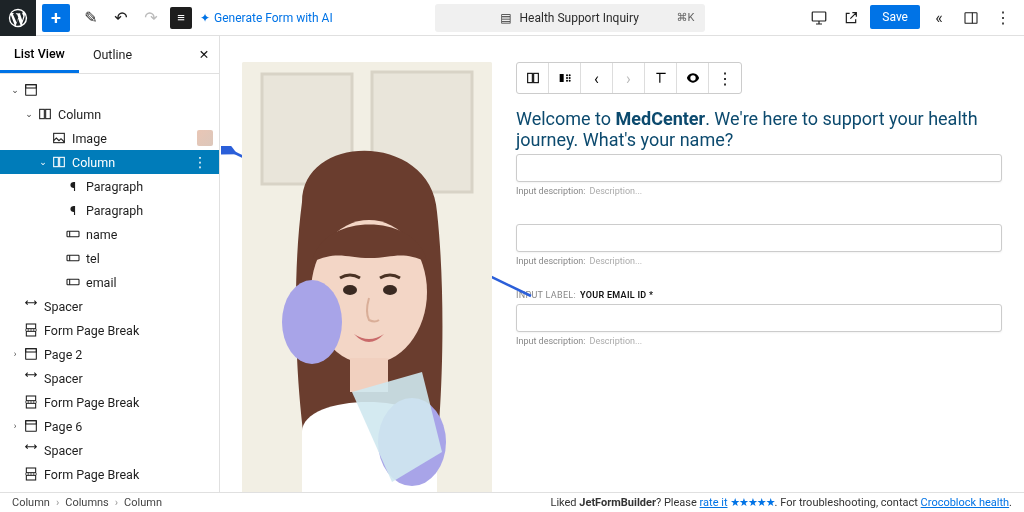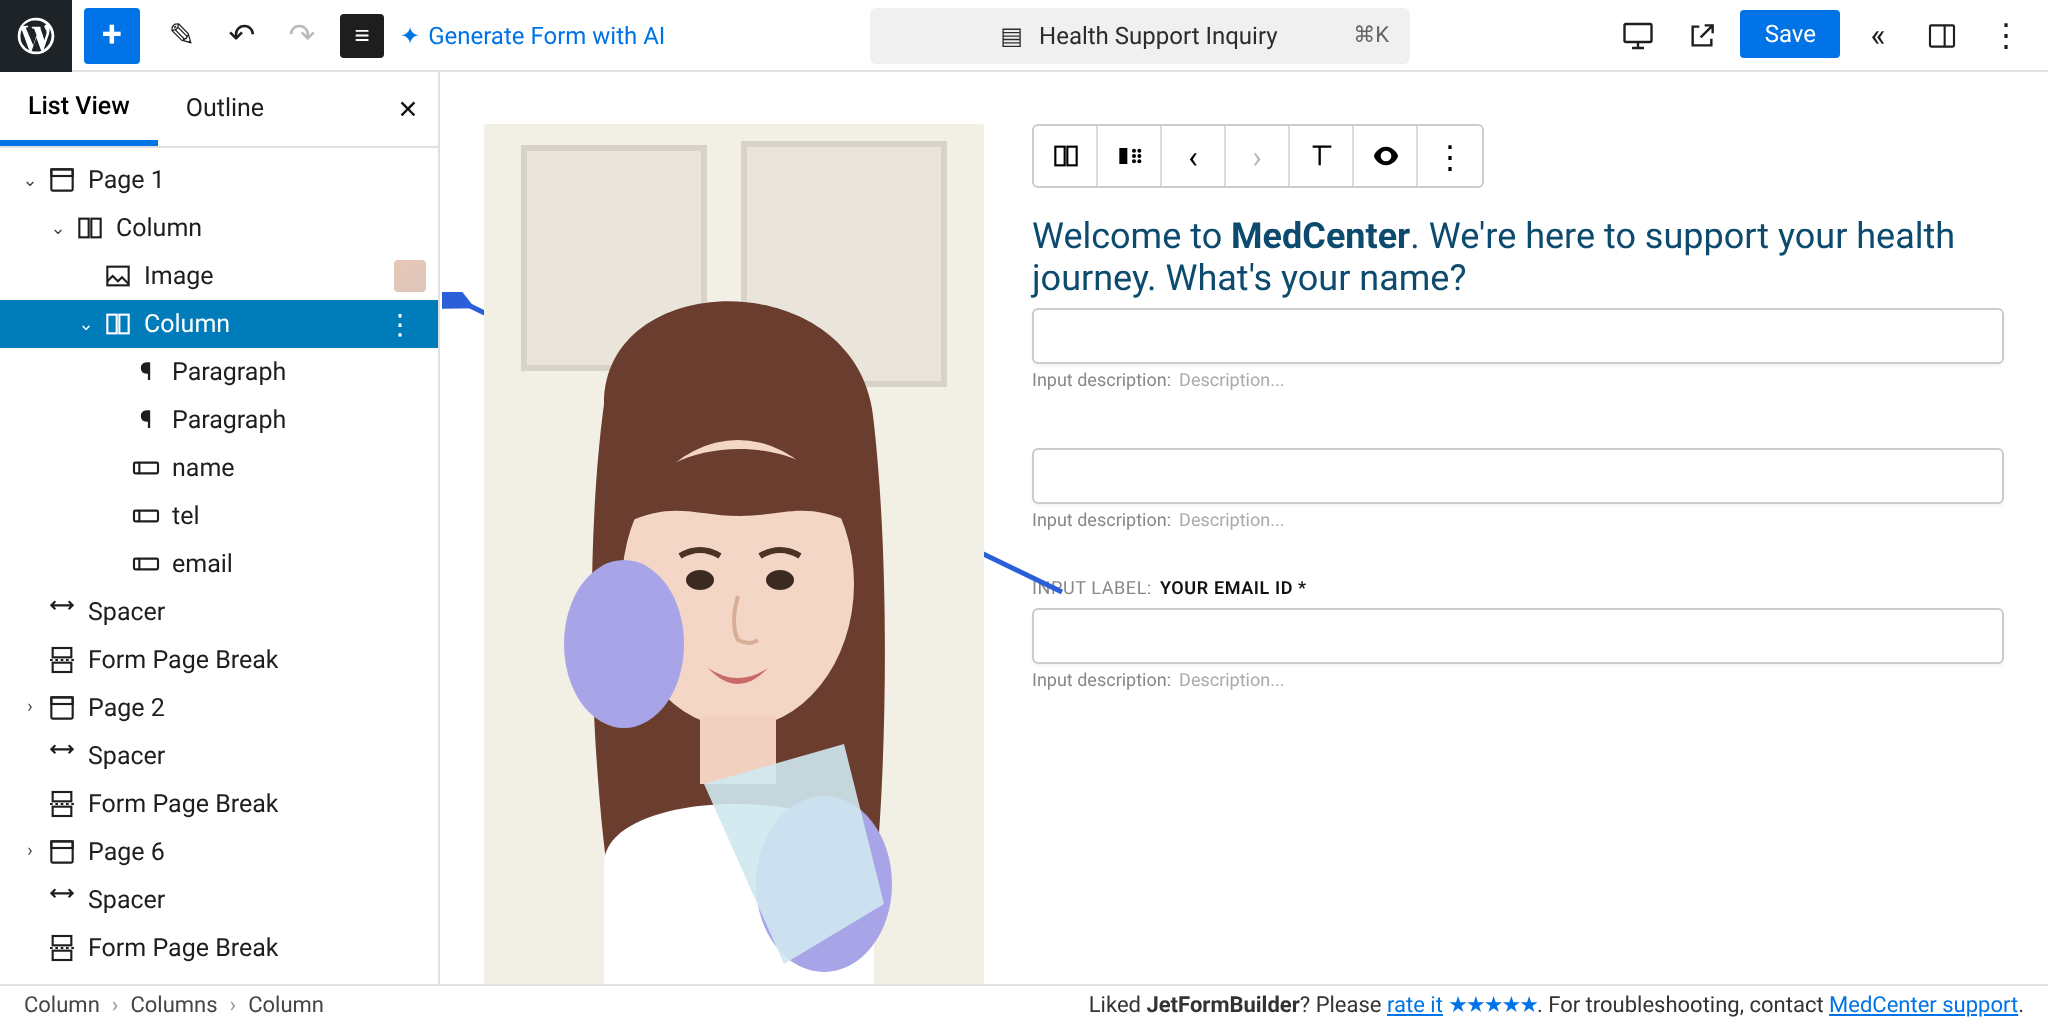--- a/index.html
+++ b/index.html
@@ -133,21 +133,20 @@
     <div class="tree">
 
       <div class="node ind1">
           <span class="caret">⌄</span>
           <span class="ico">
             <svg viewBox="0 0 24 24" fill="none" stroke="currentColor" stroke-width="1.6">
               <rect x="4" y="4" width="16" height="16" rx="1"></rect>
               <rect x="4" y="4" width="16" height="5"></rect>
             </svg>
           </span>
-          <span class="lbl">Page 1</span>
         </div>
 
       <div class="node ind2">
           <span class="caret">⌄</span>
           <span class="ico">
             <svg viewBox="0 0 24 24" fill="none" stroke="currentColor" stroke-width="1.6">
               <rect x="4" y="5" width="7" height="14"></rect>
               <rect x="13" y="5" width="7" height="14"></rect>
             </svg>
           </span>
@@ -417,15 +416,15 @@
   </div>
 </div>
 
 <div class="crumbs">
   <span>Column</span>
   <span class="sep">›</span>
   <span>Columns</span>
   <span class="sep">›</span>
   <span>Column</span>
   <span class="promo">
-    <span>Liked </span><b>JetFormBuilder</b><span>? Please </span><a href="#">rate it</a> <span class="stars">★★★★★</span><span>. For troubleshooting, contact </span><a href="#">MedCenter support</a><span>.</span>
+    <span>Liked </span><b>JetFormBuilder</b><span>? Please </span><a href="#">rate it</a> <span class="stars">★★★★★</span><span>. For troubleshooting, contact </span><a href="#">Crocoblock health</a><span>.</span>
   </span>
 </div>
 
 </body></html>

